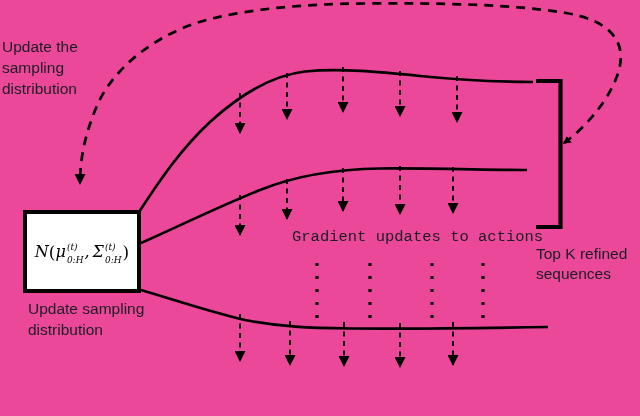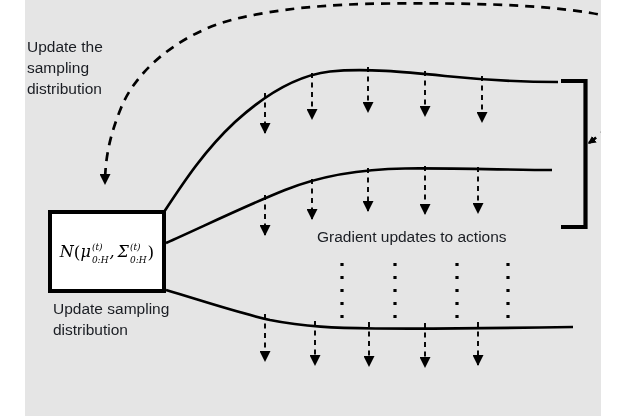--- a/index.html
+++ b/index.html
@@ -1,24 +1,24 @@
 <!DOCTYPE html>
 <html><head>
 <meta charset="utf-8">
 <style>
   html,body{margin:0;padding:0;background:#fff;}
   .canvas{
-    position:relative;width:576px;height:416px;background:#e5e5e5;
-    font-family:"Liberation Sans",sans-serif;color:#1a1d23;overflow:hidden;margin-left:25px;
+    position:relative;width:640px;height:416px;background:#ec4899;
+    font-family:"Liberation Sans",sans-serif;color:#1a1d23;overflow:hidden;
   }
   .canvas svg{position:absolute;left:0;top:0;}
   .lbl{position:absolute;font-size:15.5px;line-height:20px;white-space:pre-line;}
   .lbl-update{left:2px;top:36px;line-height:21px;}
   .lbl-cem{left:217px;top:49px;}
-  .lbl-gradient{left:292px;top:227px;}
+  .lbl-gradient{left:292px;top:227px;font-family:Liberation Mono, monospace;}
   .lbl-topk{left:536px;top:244px;}
   .lbl-sampling{left:28px;top:298px;line-height:21px;}
   .lbl-sgd{left:223px;top:391px;}
   .dist-box{
     position:absolute;left:23px;top:210px;width:118px;height:83px;
     border:4px solid #000;box-sizing:border-box;background:#fff;
     display:flex;align-items:center;justify-content:center;
     font-family:"DejaVu Serif","Liberation Serif",serif;font-style:italic;
     font-size:16px;color:#000;
   }
@@ -81,20 +81,22 @@
       <line x1="344" y1="322" x2="344" y2="366" marker-end="url(#ah)"></line>
       <line x1="400" y1="323" x2="400" y2="367" marker-end="url(#ah)"></line>
       <line x1="453" y1="322" x2="453" y2="365" marker-end="url(#ah)"></line>
     </g>
   </svg>
 
   <div class="lbl lbl-update">Update the
 sampling
 distribution</div>
   <div class="lbl lbl-gradient">Gradient updates to actions</div>
+  <div class="lbl lbl-topk">Top K refined
+sequences</div>
   <div class="lbl lbl-sampling">Update sampling
 distribution</div>
 
   <div class="dist-box">
     <span class="m">N</span>
       <span class="m paren">(</span>
       <span class="m">μ</span>
       <span class="ss">
         <span class="sup">(t)</span>
         <span class="sub">0:H</span>

